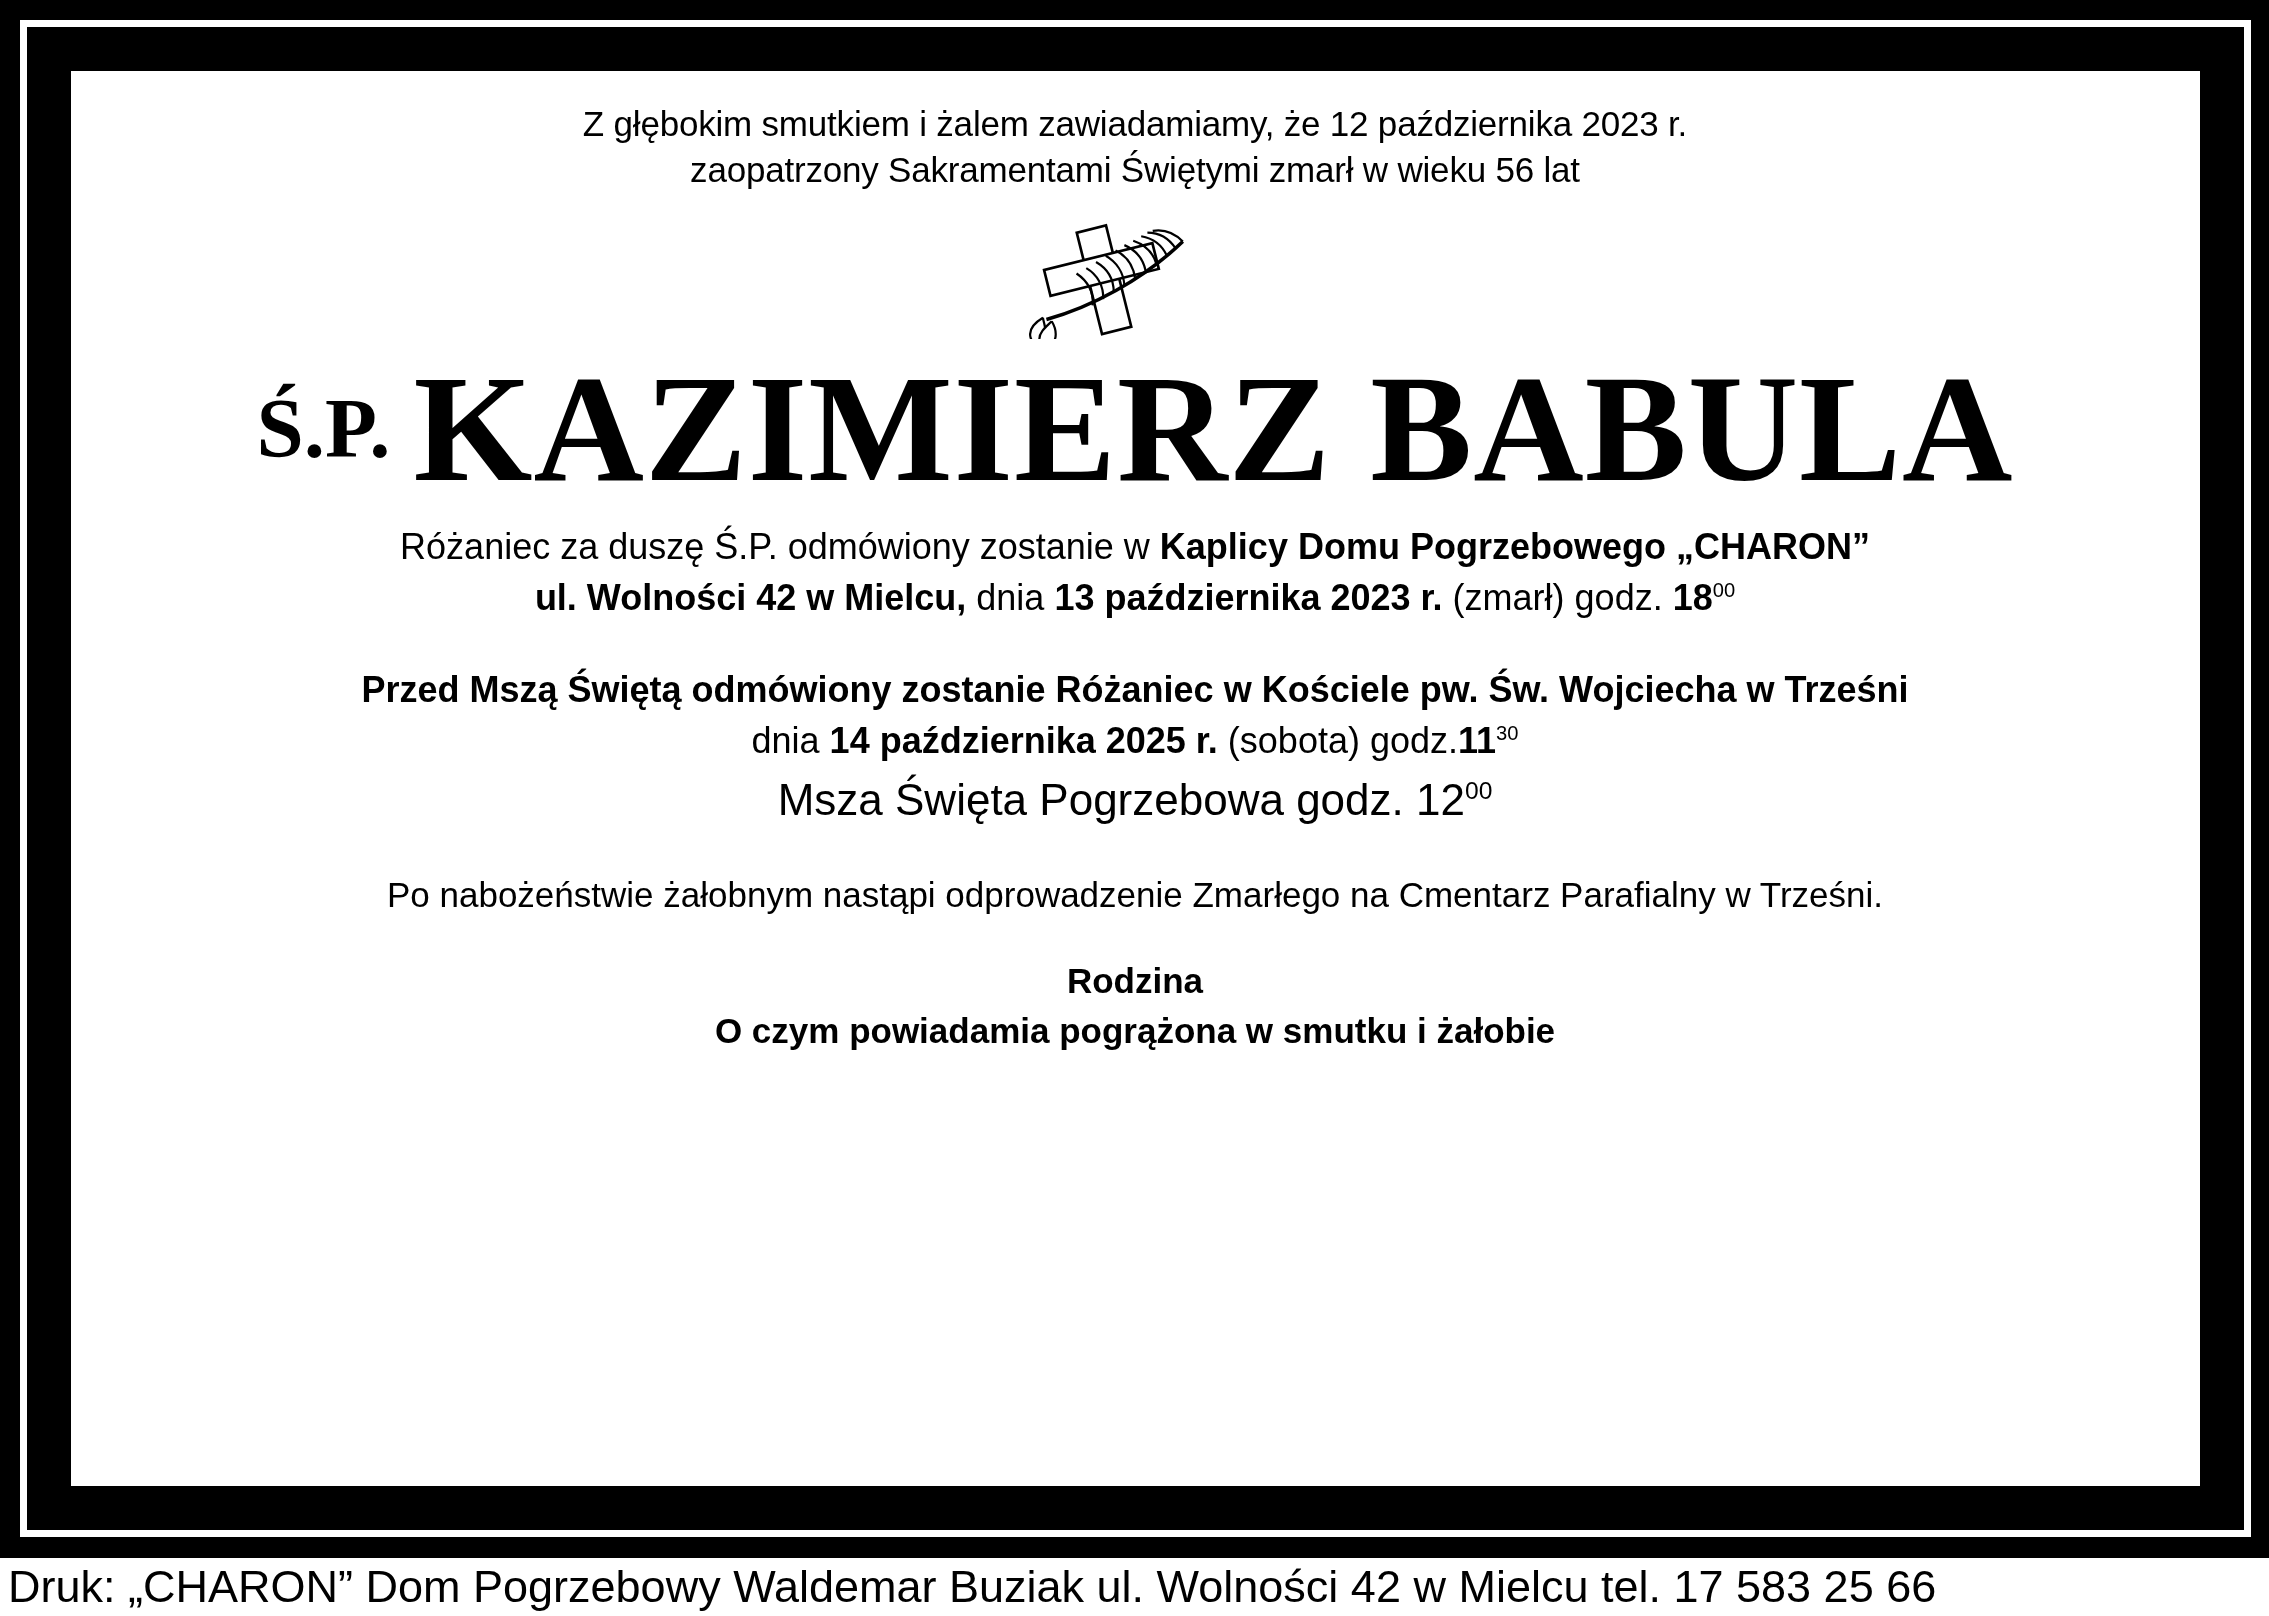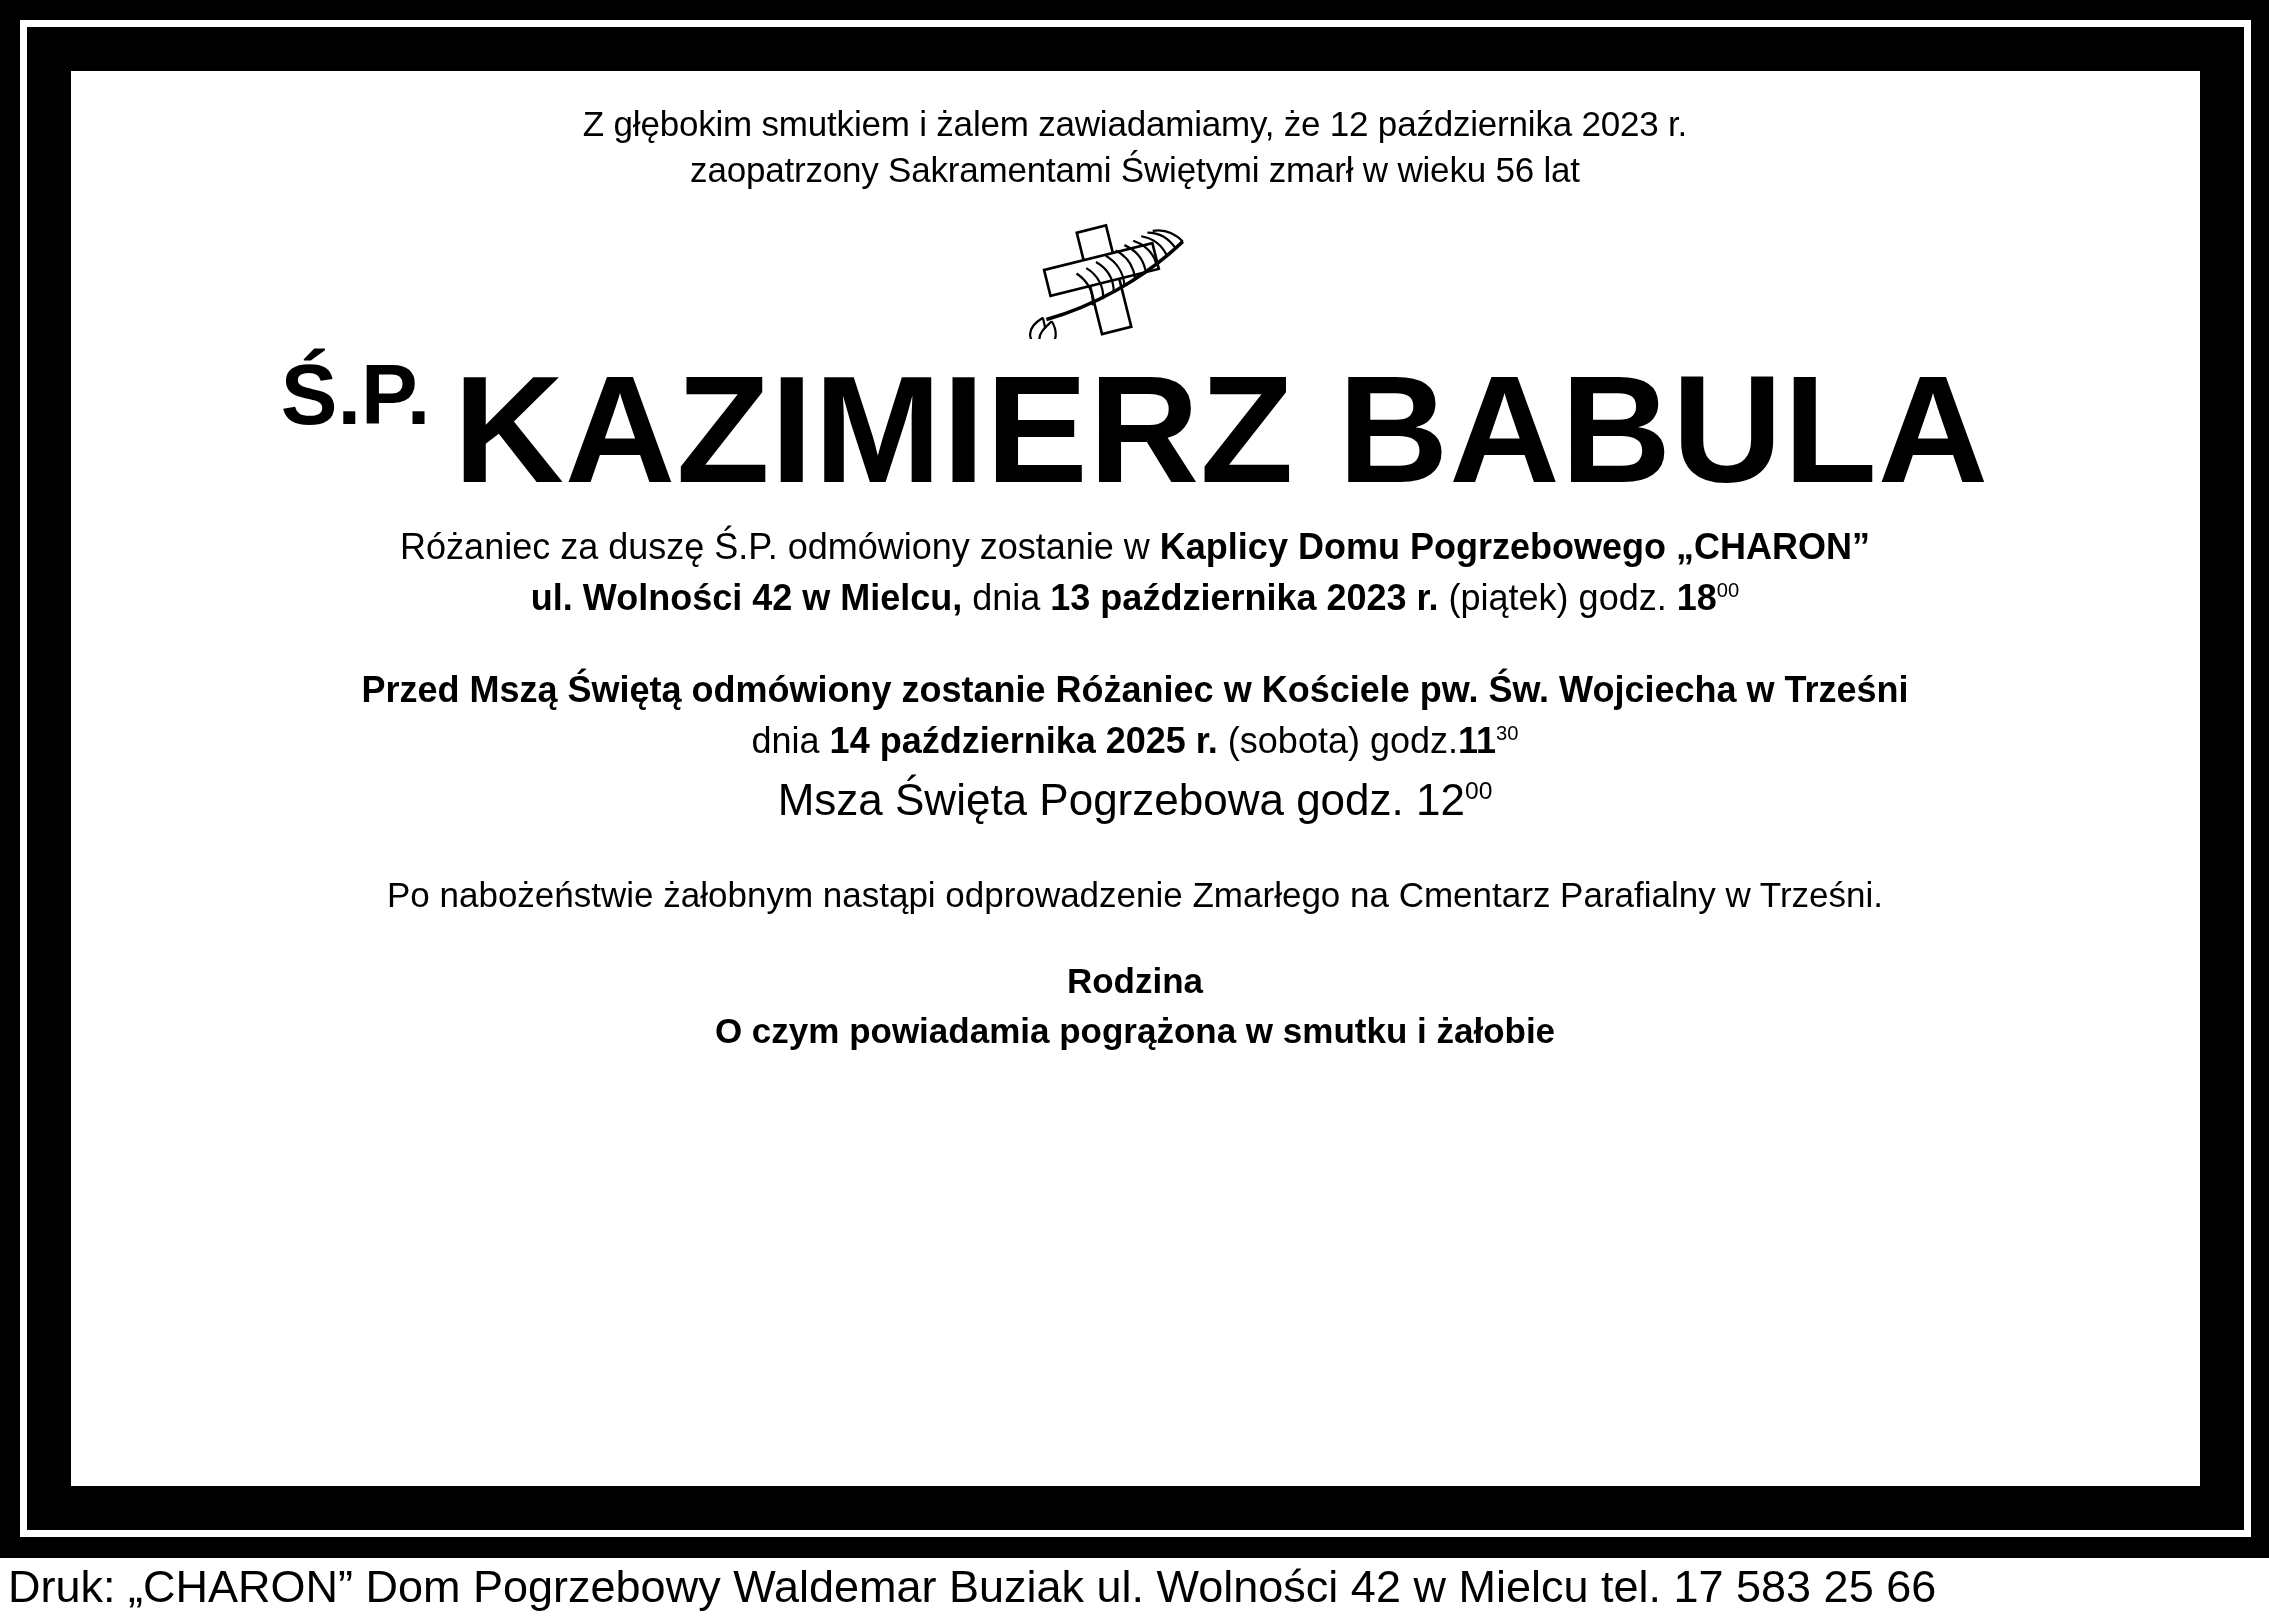--- a/index.html
+++ b/index.html
@@ -71,24 +71,24 @@
   .cross-wrap {
     margin: 21px 0 5.3px 0;
     height: 124px;
     display: flex;
     align-items: center;
     justify-content: center;
   }
 
   .name-row {
     display: flex;
-    align-items: flex-start;
+    align-items: center;
     justify-content: center;
     margin: 13px 0 16px 0;
-    font-family: Liberation Sans, sans-serif;
+    font-family: Liberation Serif, serif;
     font-weight: 700;
   }
   .sp {
     font-size: 85px;
     letter-spacing: 0px;
     margin-right: 23px;
     line-height: 1;
   }
   .name {
     font-size: 153px;
@@ -198,21 +198,21 @@
             </svg>
           </div>
 
           <div class="name-row">
             <span class="sp">Ś.P.</span>
             <span class="name">KAZIMIERZ BABULA</span>
           </div>
 
           <div class="block rosary">
             <span class="reg">Różaniec za duszę Ś.P. odmówiony zostanie w </span><b>Kaplicy Domu Pogrzebowego „CHARON”</b><br>
-            <b>ul. Wolności 42 w Mielcu,</b><span class="reg"> dnia </span><b>13 października 2023 r.</b><span class="reg"> (piątek) godz. </span><b>18</b><sup>00</sup>
+            <b>ul. Wolności 42 w Mielcu,</b><span class="reg"> dnia </span><b>13 października 2023 r.</b><span class="reg"> (zmarł) godz. </span><b>18</b><sup>00</sup>
           </div>
 
           <div class="block mass">
             <b>Przed Mszą Świętą odmówiony zostanie Różaniec w Kościele pw. Św. Wojciecha w Trześni</b><br>
             <span class="reg">dnia </span><b>14 października 2025 r.</b><span class="reg"> (sobota) godz.</span><b>11</b><sup>30</sup>
             <div class="mass-big">
               <span>Msza Święta Pogrzebowa godz. 12</span><sup>00</sup>
             </div>
           </div>
 

